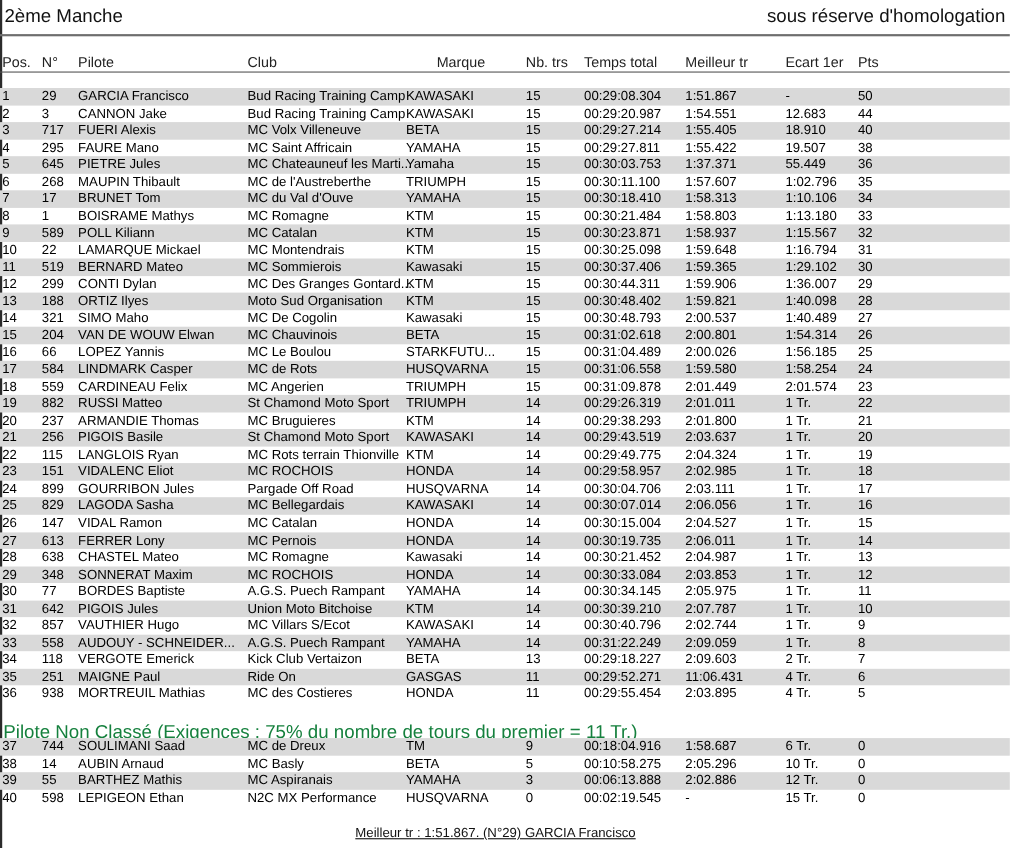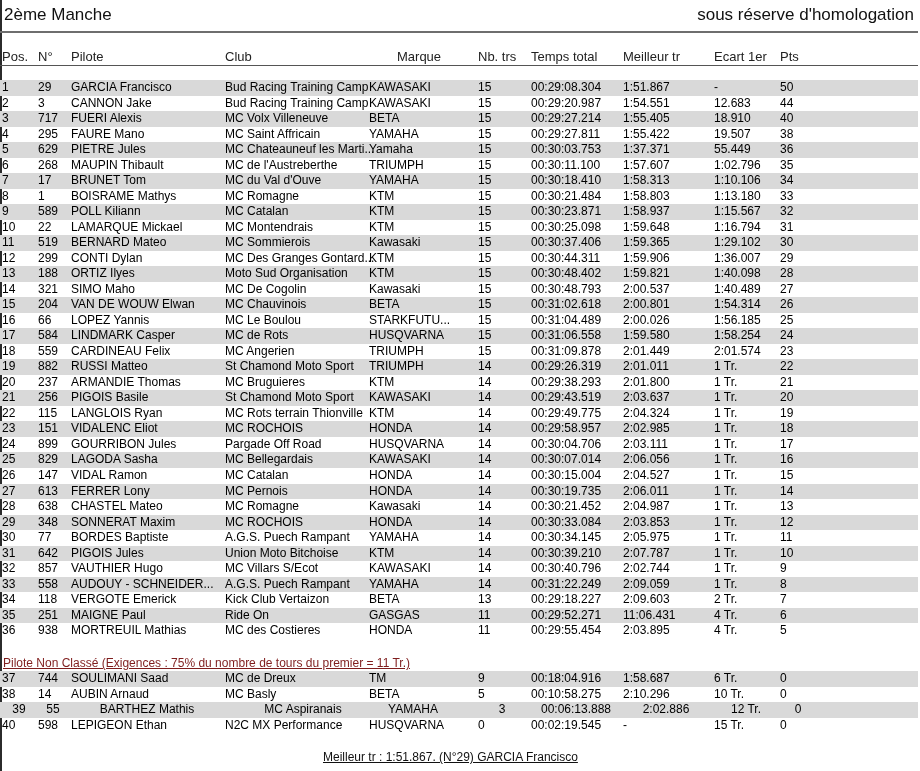--- a/index.html
+++ b/index.html
@@ -34,21 +34,21 @@
     .c-num { left: 38px; width: 30px; }
     .c-pil { left: 71px; width: 152px; }
     .c-club { left: 225px; width: 156px; }
     .c-marq { left: 369px; width: 88px; }
     .c-nb { left: 478px; width: 48px; }
     .c-tt { left: 531px; width: 90px; }
     .c-mt { left: 623px; width: 86px; }
     .c-ec { left: 714px; width: 64px; }
     .c-pts { left: 780px; width: 36px; }
     .nc-title {
-      position: absolute; left: 3px; top: 656px; font-size: 12px; text-decoration: underline; color: #7f1d1d;
+      position: absolute; left: 3px; top: 656px; font-size: 17px; text-decoration: underline; color: #15803d;
     }
     .footer {
       position: absolute; left: 323px; top: 750px; font-size: 12px; text-decoration: underline; color: #111;
     }
   </style>
 </head>
 <body>
 
 <div class="left-border"></div>
 
@@ -114,21 +114,21 @@
       <span class="cell c-club">MC Saint Affricain</span>
       <span class="cell c-marq">YAMAHA</span>
       <span class="cell c-nb">15</span>
       <span class="cell c-tt">00:29:27.811</span>
       <span class="cell c-mt">1:55.422</span>
       <span class="cell c-ec">19.507</span>
       <span class="cell c-pts">38</span>
     </div>
     <div class="row alt" style="top: 142.08px;">
       <span class="cell c-pos">5</span>
-      <span class="cell c-num">629</span>
+      <span class="cell c-num">645</span>
       <span class="cell c-pil">PIETRE Jules</span>
       <span class="cell c-club">MC Chateauneuf les Marti...</span>
       <span class="cell c-marq">Yamaha</span>
       <span class="cell c-nb">15</span>
       <span class="cell c-tt">00:30:03.753</span>
       <span class="cell c-mt">1:37.371</span>
       <span class="cell c-ec">55.449</span>
       <span class="cell c-pts">36</span>
     </div>
     <div class="row" style="top: 157.6px;">
@@ -520,25 +520,25 @@
       <span class="cell c-pts">0</span>
     </div>
     <div class="row" style="top: 686.52px;">
       <span class="cell c-pos">38</span>
       <span class="cell c-num">14</span>
       <span class="cell c-pil">AUBIN Arnaud</span>
       <span class="cell c-club">MC Basly</span>
       <span class="cell c-marq">BETA</span>
       <span class="cell c-nb">5</span>
       <span class="cell c-tt">00:10:58.275</span>
-      <span class="cell c-mt">2:10.296</span>
+      <span class="cell c-mt">2:05.296</span>
       <span class="cell c-ec">10 Tr.</span>
       <span class="cell c-pts">0</span>
     </div>
-    <div class="row alt" style="top: 702.04px; text-align: center;">
+    <div class="row alt" style="top: 702.04px;">
       <span class="cell c-pos">39</span>
       <span class="cell c-num">55</span>
       <span class="cell c-pil">BARTHEZ Mathis</span>
       <span class="cell c-club">MC Aspiranais</span>
       <span class="cell c-marq">YAMAHA</span>
       <span class="cell c-nb">3</span>
       <span class="cell c-tt">00:06:13.888</span>
       <span class="cell c-mt">2:02.886</span>
       <span class="cell c-ec">12 Tr.</span>
       <span class="cell c-pts">0</span>

